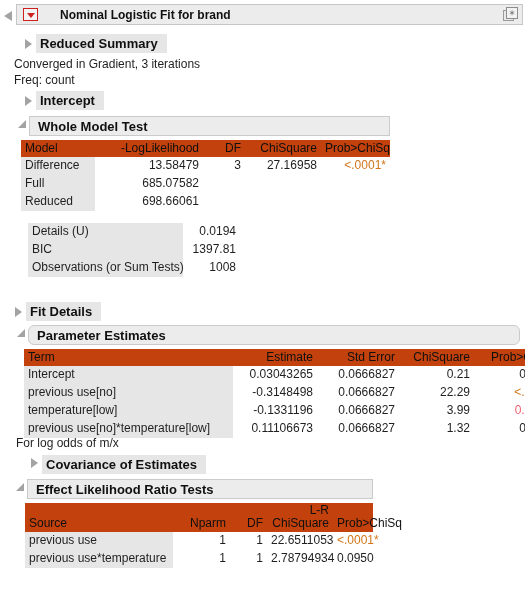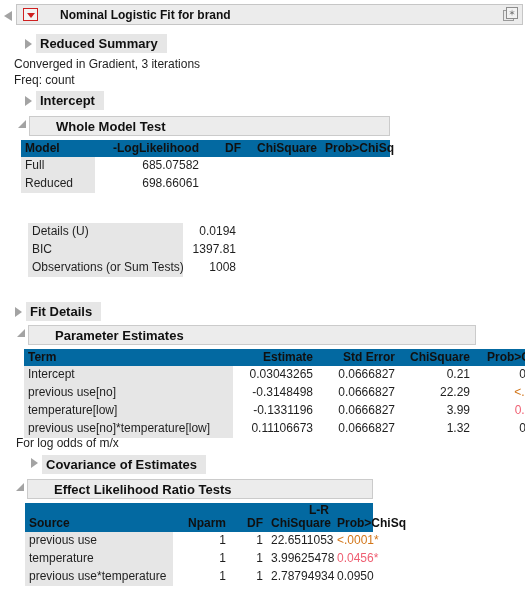--- a/index.html
+++ b/index.html
@@ -112,21 +112,21 @@
     background: #ececec;
     border: 1px solid #cbcbcb;
     box-sizing: border-box;
     display: flex;
     align-items: center;
   }
   .sec-open .lbl {
     font-weight: bold;
     font-size: 13px;
     color: #101010;
-    margin-left: 26px;
+    margin-left: 8px;
     white-space: nowrap;
   }
   .open-tri {
     position: absolute;
     width: 0;
     height: 0;
     border-left: 8px solid transparent;
     border-bottom: 8px solid #a3a3a3;
   }
   .sec-closed {
@@ -163,22 +163,22 @@
 
   
   table.jmp {
     position: absolute;
     border-collapse: collapse;
     font-size: 12px;
     color: #1f1f1f;
     table-layout: fixed;
   }
   table.jmp th {
-    background: #0369a1;
-    font-weight: bold;
+    background: #c2410c;
+    font-weight: normal;
     font-size: 12px;
     color: #101010;
     padding: 1px 4px 2px 4px;
     white-space: nowrap;
     border: none;
     vertical-align: bottom;
   }
   table.jmp th.lft { text-align: left; }
   table.jmp th.rgt { text-align: right; }
   table.jmp td {
@@ -247,20 +247,27 @@
       <tr>
         <th class="lft">Model</th>
         <th class="rgt">-LogLikelihood</th>
         <th class="rgt">DF</th>
         <th class="rgt">ChiSquare</th>
         <th class="rgt">Prob&gt;ChiSq</th>
       </tr>
     </thead>
     <tbody>
       <tr>
+        <td class="lbl">Difference</td>
+        <td class="num">13.58479</td>
+        <td class="num">3</td>
+        <td class="num">27.16958</td>
+        <td class="num p-orange">&lt;.0001*</td>
+      </tr>
+      <tr>
         <td class="lbl">Full</td>
         <td class="num">685.07582</td>
         <td class="num"></td>
         <td class="num"></td>
         <td class="num"></td>
       </tr>
       <tr>
         <td class="lbl">Reduced</td>
         <td class="num">698.66061</td>
         <td class="num"></td>
@@ -290,21 +297,21 @@
       </tr>
     </tbody>
   </table>
 
   <div class="closed-tri" style="left:15px; top:307px;"></div>
   <div class="sec-closed" style="left:26px; top:302px;">
     <span class="lbl">Fit Details</span>
   </div>
 
   <div class="open-tri" style="left:17px; top:329px;"></div>
-  <div class="sec-open" style="left:28px; top:325px; width:448px;">
+  <div class="sec-open" style="left:28px; top:325px; width:492px;border-radius:6px;">
     <span class="lbl">Parameter Estimates</span>
   </div>
 
   <table class="jmp" style="left:24px; top:349px; width:496px;">
     <colgroup>
       <col style="width:209px">
       <col style="width:84px">
       <col style="width:82px">
       <col style="width:75px">
       <col style="width:86px">
@@ -384,27 +391,20 @@
     </thead>
     <tbody>
       <tr>
         <td class="lbl">previous use</td>
         <td class="num">1</td>
         <td class="num">1</td>
         <td class="num">22.6511053</td>
         <td class="num p-orange">&lt;.0001*</td>
       </tr>
       <tr>
-        <td class="lbl">temperature</td>
-        <td class="num">1</td>
-        <td class="num">1</td>
-        <td class="num">3.99625478</td>
-        <td class="num p-red">0.0456*</td>
-      </tr>
-      <tr>
         <td class="lbl">previous use*temperature</td>
         <td class="num">1</td>
         <td class="num">1</td>
         <td class="num">2.78794934</td>
         <td class="num">0.0950</td>
       </tr>
     </tbody>
   </table>
 
 </div>

